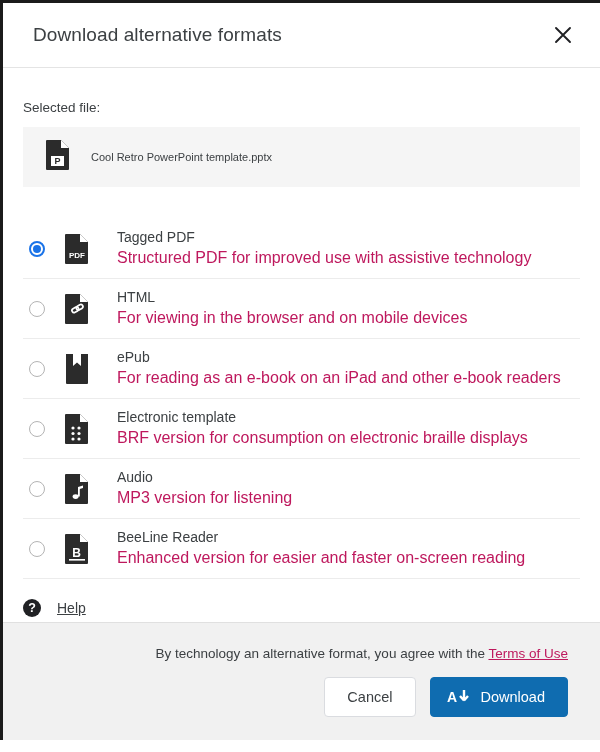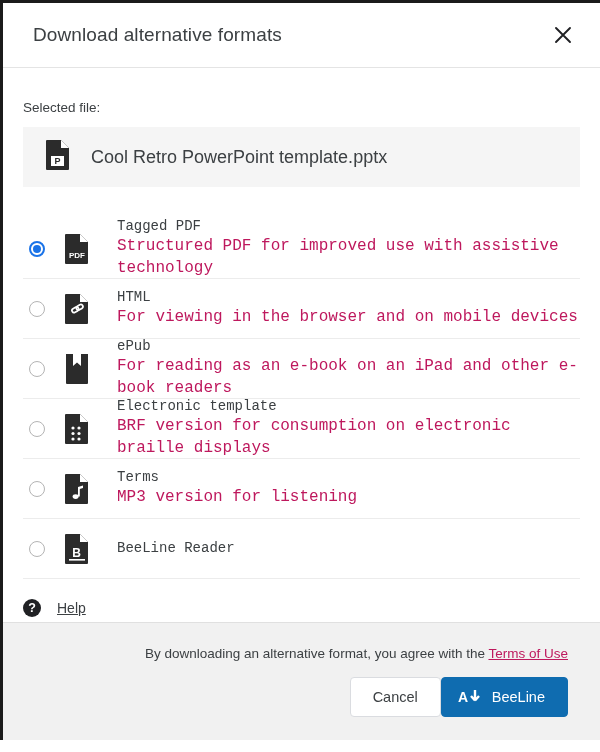--- a/index.html
+++ b/index.html
@@ -82,21 +82,21 @@
 
   .file-chip {
     background: #f5f5f5;
     height: 60px;
     display: flex;
     align-items: center;
     padding-left: 22px;
     box-sizing: border-box;
   }
   .file-chip .chip-name {
-    font-size: 18px;
+    font-size: 11px;
     color: #3c4043;
     margin-left: 20px;
   }
 
   
   .options {
     margin-top: 32px;
   }
   .option-row {
     display: flex;
@@ -143,21 +143,20 @@
     align-items: center;
     justify-content: center;
   }
   .opt-icon svg { display: block; }
 
   .opt-text {
     display: flex;
     flex-direction: column;
     justify-content: space-between;
     line-height: 1.36;
-    font-family: Liberation Mono, monospace;
   }
   .opt-title {
     font-size: 14px;
     color: #3c4043;
   }
   .opt-desc {
     font-size: 16px;
     color: #be185d;
   }
 
@@ -207,20 +206,21 @@
     white-space: nowrap;
   }
   .terms-link {
     color: #be185d;
     text-decoration: underline;
     cursor: pointer;
   }
   .footer-buttons {
     display: flex;
     align-items: center;
+    gap: 14px;
   }
   .btn {
     font-family: "Liberation Sans", sans-serif;
     font-size: 14.5px;
     border-radius: 4px;
     height: 40px;
     box-sizing: border-box;
     cursor: pointer;
     display: inline-flex;
     align-items: center;
@@ -352,62 +352,63 @@
               <path d="M2 1 h14 l8 8 v21 a1 1 0 0 1 -1 1 h-21 a1 1 0 0 1 -1 -1 v-28 a1 1 0 0 1 1 -1 z" fill="#2b2b2b"></path>
               <path d="M16 1 l8 8 h-8 z" fill="#ffffff"></path>
               <g fill="#ffffff">
                 <rect x="14" y="14" width="1.8" height="9.5"></rect>
                 <path d="M14 14 l5 -1.6 v2.6 l-5 1.6 z"></path>
                 <ellipse cx="11.6" cy="23.6" rx="3" ry="2.4"></ellipse>
               </g>
             </svg>
           </span>
           <span class="opt-text">
-            <span class="opt-title">Terms</span>
+            <span class="opt-title">Audio</span>
             <span class="opt-desc">MP3 version for listening</span>
           </span>
         </div>
 
         <div class="option-row">
           <span class="radio"></span>
           <span class="opt-icon">
             <svg width="26" height="32" viewBox="0 0 26 32">
               <path d="M2 1 h14 l8 8 v21 a1 1 0 0 1 -1 1 h-21 a1 1 0 0 1 -1 -1 v-28 a1 1 0 0 1 1 -1 z" fill="#2b2b2b"></path>
               <path d="M16 1 l8 8 h-8 z" fill="#ffffff"></path>
               <text x="12.5" y="24" font-family="Liberation Sans, sans-serif" font-size="12" font-weight="bold" fill="#ffffff" text-anchor="middle">B</text>
               <rect x="5" y="26" width="16" height="1.6" fill="#ffffff"></rect>
             </svg>
           </span>
           <span class="opt-text">
             <span class="opt-title">BeeLine Reader</span>
+            <span class="opt-desc">Enhanced version for easier and faster on-screen reading</span>
           </span>
         </div>
 
       </div>
 
       <div class="help-row">
         <span class="help-icon">?</span>
         <span class="help-link">Help</span>
       </div>
 
     </div>
 
     <div class="dialog-footer">
       <div class="terms-line">
-        <span>By downloading an alternative format, you agree with the</span>
+        <span>By technology an alternative format, you agree with the</span>
         <span class="terms-link">Terms of Use</span>
       </div>
       <div class="footer-buttons">
         <button class="btn btn-cancel">Cancel</button>
         <button class="btn btn-download">
           <span class="dl-icon">
             <svg width="24" height="16" viewBox="0 0 24 16">
               <text x="0" y="13" font-family="Liberation Sans, sans-serif" font-size="14" font-weight="bold" fill="#ffffff">A</text>
               <path d="M17 1 v9 M17 11.5 l-4 -4.5 M17 11.5 l4 -4.5" stroke="#ffffff" stroke-width="2.4" fill="none" stroke-linecap="butt"></path>
             </svg>
           </span>
-          <span>BeeLine</span>
+          <span>Download</span>
         </button>
       </div>
     </div>
 
   </div>
 </div>
 
 </body></html>

